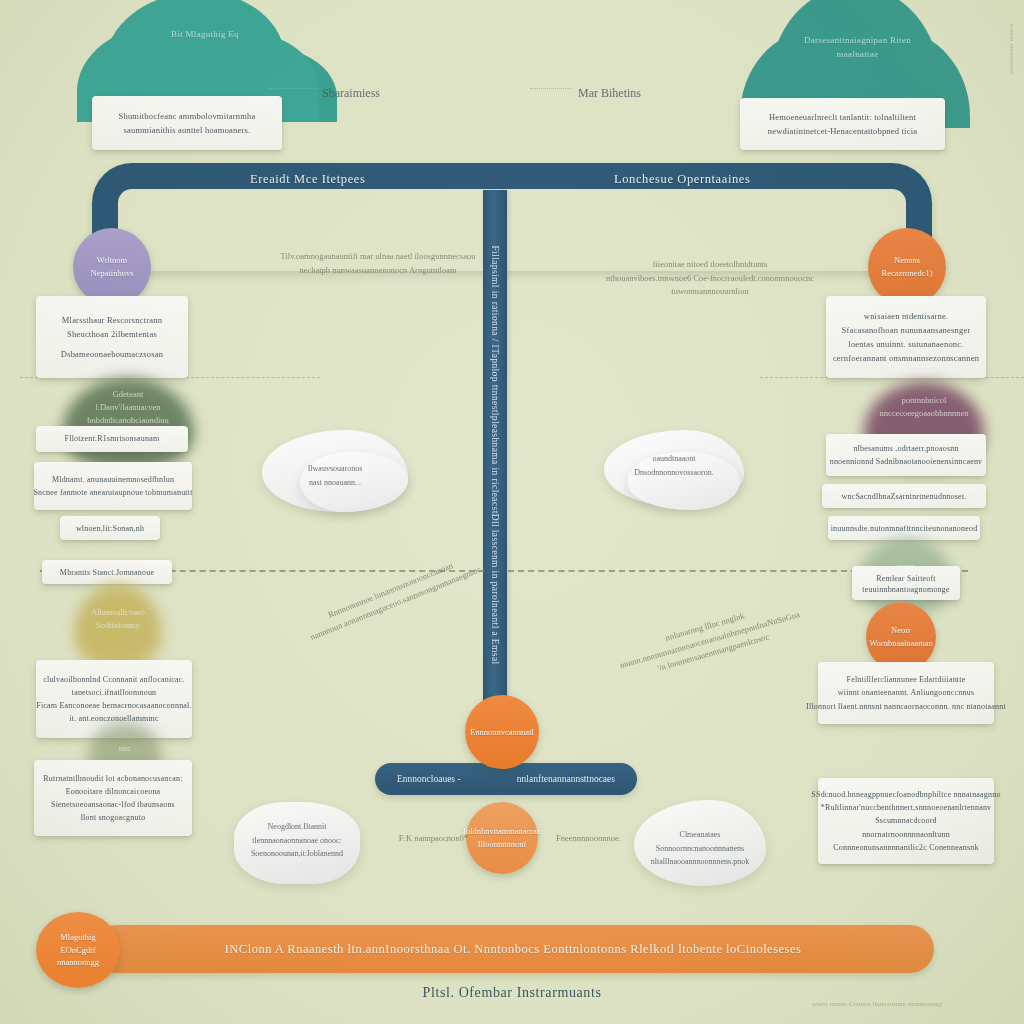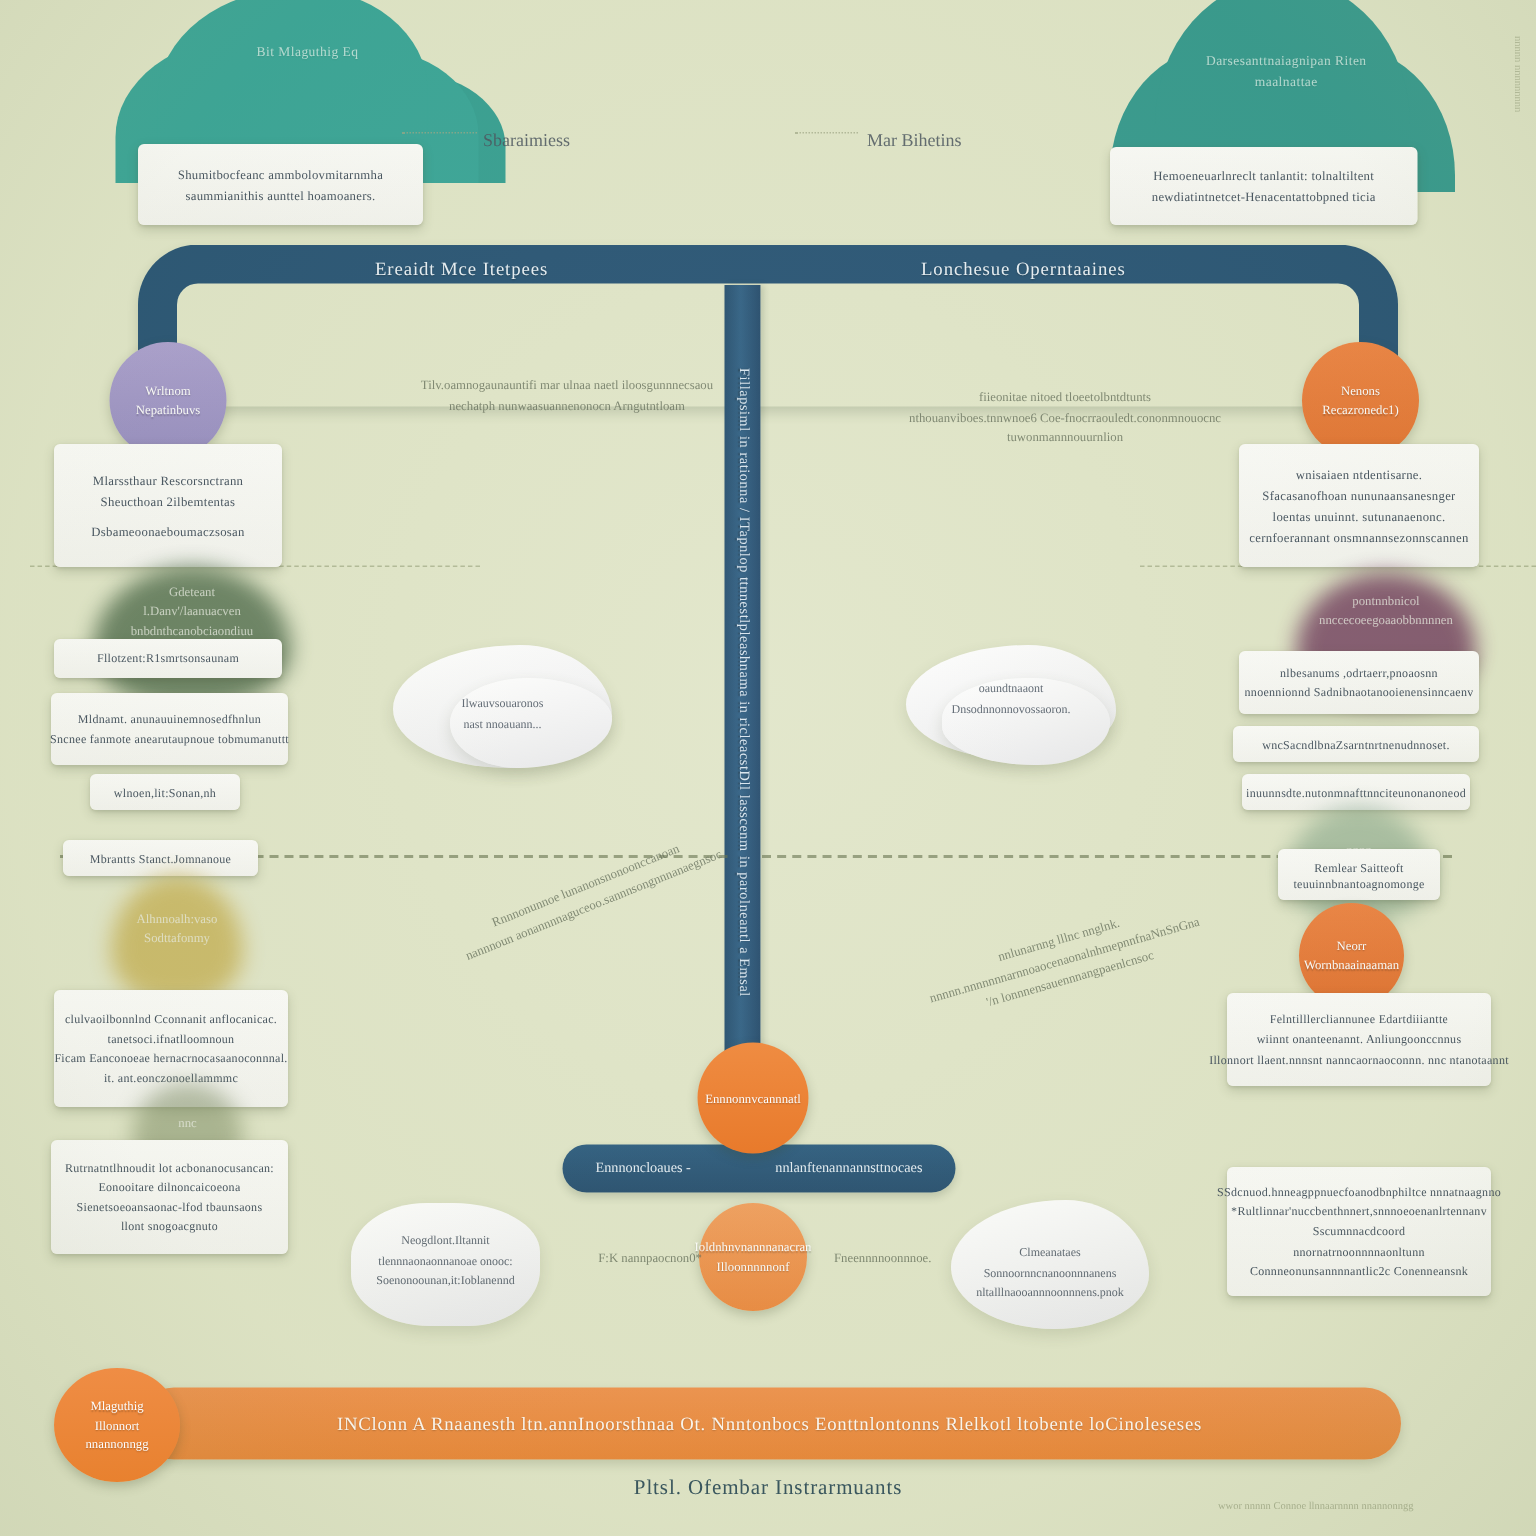--- a/index.html
+++ b/index.html
@@ -480,21 +480,21 @@
   <div class="node" style="left:466px; top:802px; width:72px; height:72px; background:linear-gradient(180deg,#f09a56 0%, #ea8437 100%);">
     <span class="ln">Ioldnhnvnannnanacran</span>
     <span class="ln">Illoonnnnnonf</span>
   </div>
 
   <div class="anno" style="left:378px; top:832px; width:90px; text-align:right;">F:K  nannpaocnon0*</div>
   <div class="anno" style="left:556px; top:832px; width:100px; text-align:left;">Fneennnnoonnnoe.</div>
 
   <div class="node" style="left:36px; top:912px; width:84px; height:76px; border-radius:50%; background:linear-gradient(180deg,#ef8d45 0%, #e8812f 100%); z-index:4;">
     <span class="ln">Mlaguthig</span>
-    <span class="ln">Illonnort</span>
+    <span class="ln">EOnCgdtf</span>
     <span class="ln">nnannonngg</span>
   </div>
 
   <div id="bottom-bar">
     <span>INClonn  A  Rnaanesth  ltn.annInoorsthnaa  Ot.  Nnntonbocs  Eonttnlontonns  Rlelkotl  ltobente  loCinoleseses</span>
   </div>
 
 
   <div id="bottom-caption">Pltsl. Ofembar  Instrarmuants</div>
 

